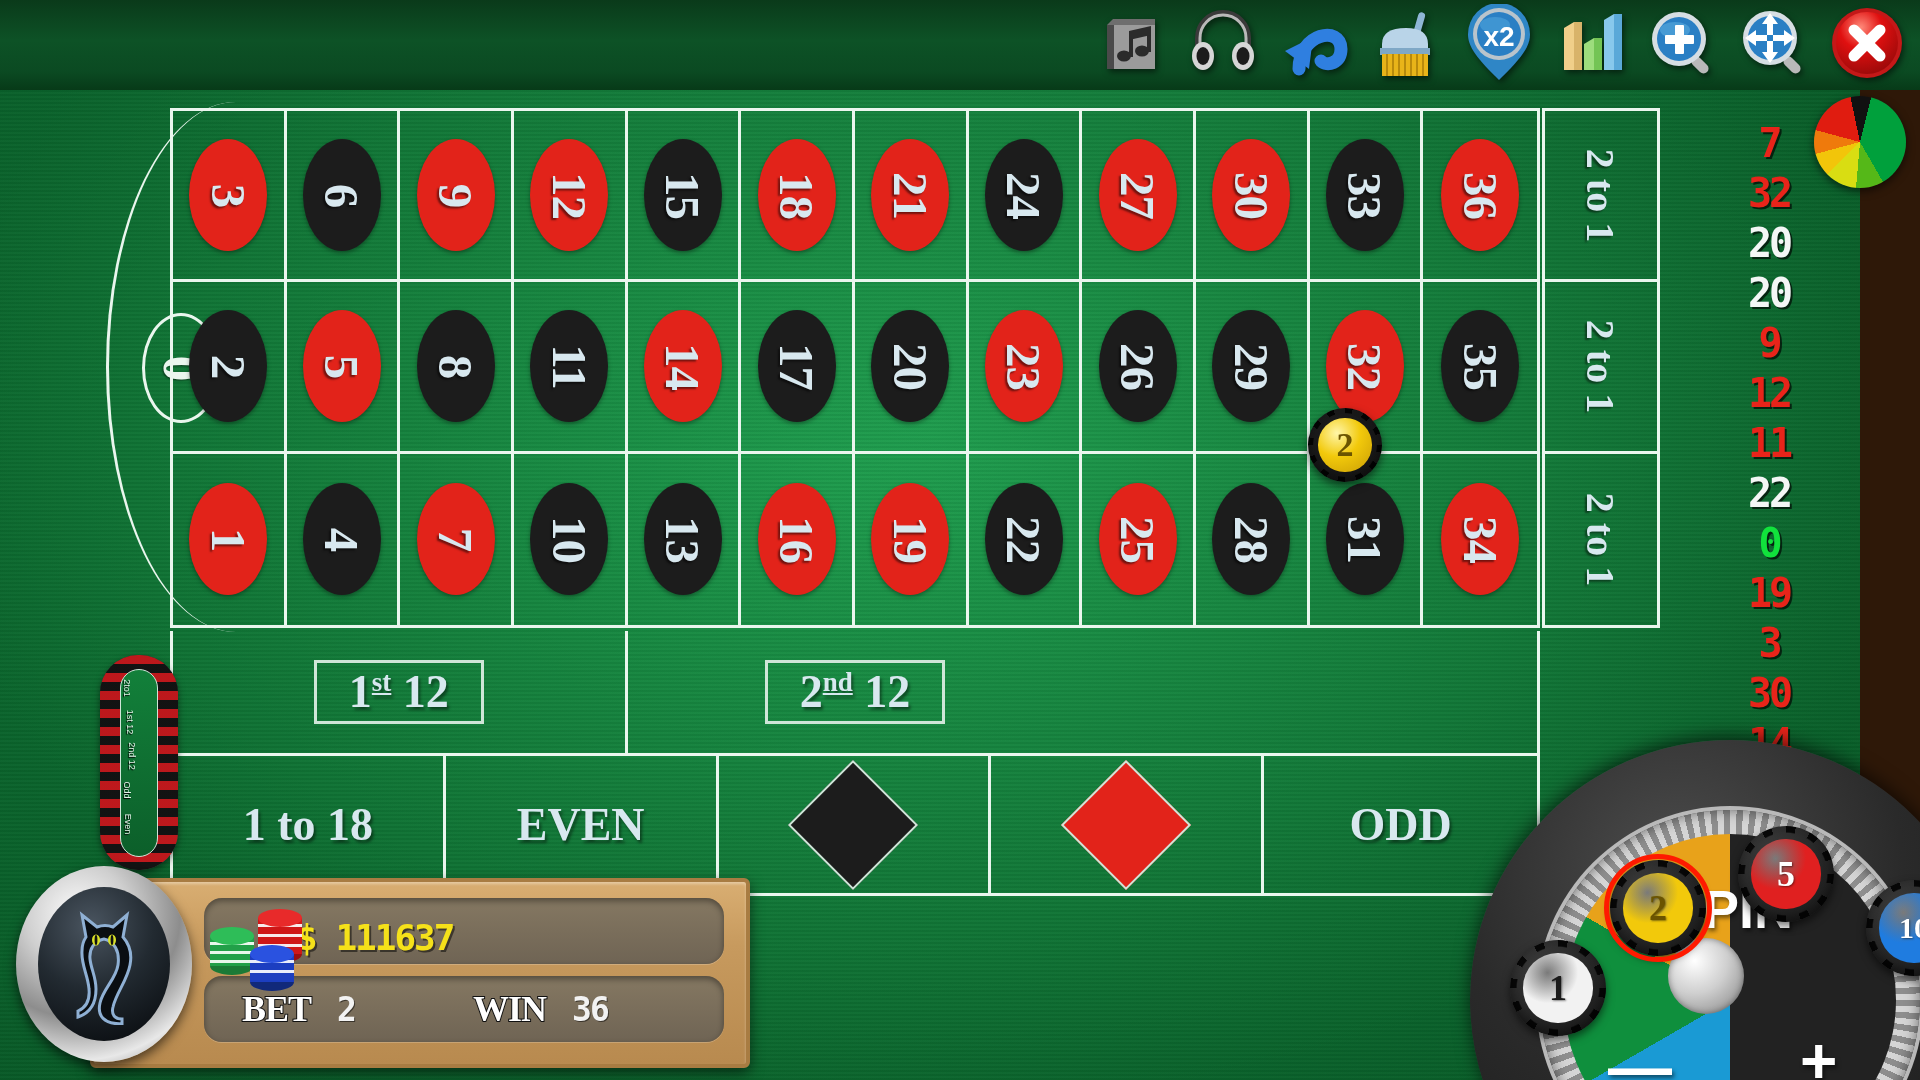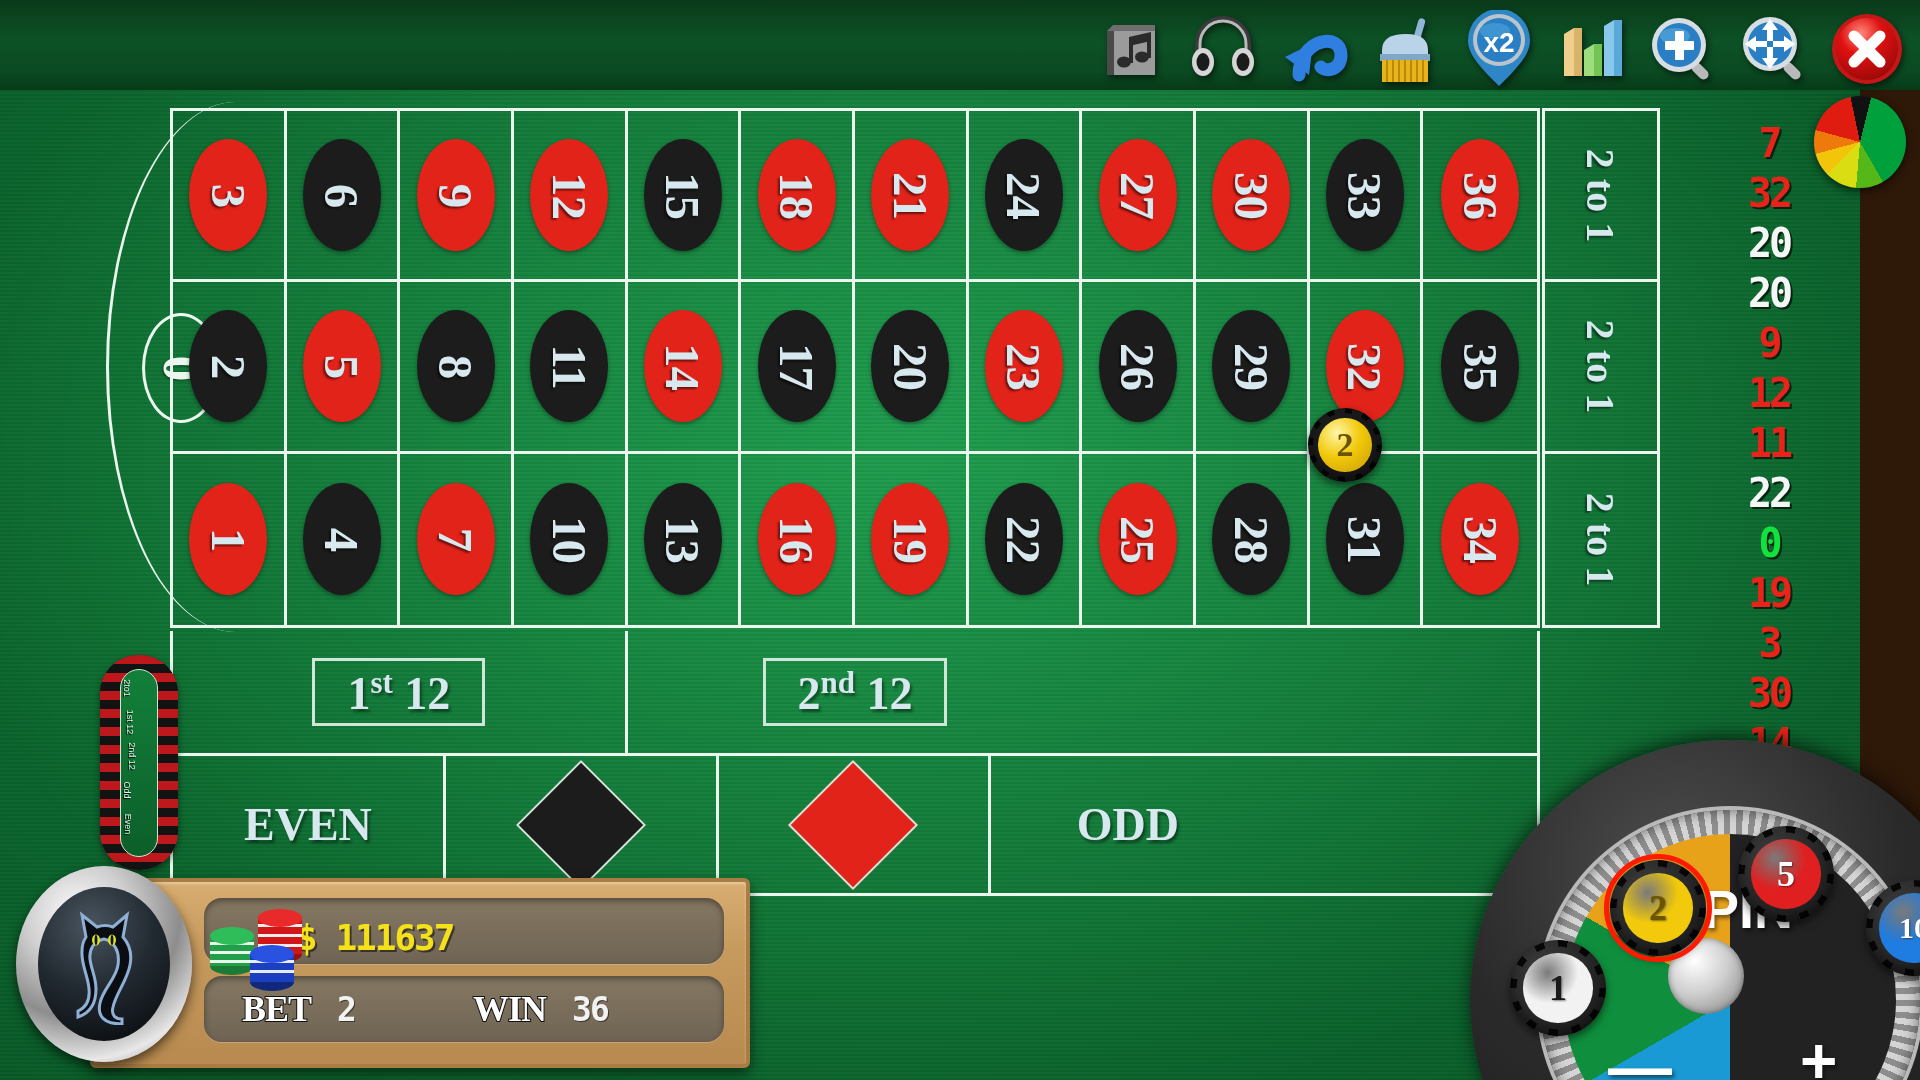--- a/index.html
+++ b/index.html
@@ -34,21 +34,21 @@
   }
 
   
   #toolbar {
     position: absolute; left: 0; top: 0; width: 1920px; height: 90px;
     background: linear-gradient(180deg,#0a3a1a 0%, #0d5226 45%, #0b4a22 80%, #073a18 100%);
     z-index: 40;
   }
   #toolbar-icons {
     position:absolute; right: 10px; top: 0; height: 98px;
-    display: flex; align-items: center; gap: 6px;
+    display: flex; gap: 6px;
   }
   .tb-btn {
     width: 86px; height: 86px;
     display:flex; align-items:center; justify-content:center;
     position: relative;
   }
   .tb-btn svg { filter: drop-shadow(2px 3px 3px rgba(0,0,0,.55)); }
 
   
   #color-wheel {
@@ -153,21 +153,21 @@
     border:3px solid #eaf6ee; border-top:none;
   }
   .dz{ border-right:3px solid #eaf6ee; display:flex;align-items:center;justify-content:center;}
   .dz:last-child{border-right:none;}
   .dz-inner{
     border:3px solid #cfe6d8; padding:6px 32px;
     color:#d8e8ef; font-size:46px; font-weight:700;
     text-shadow:2px 3px 3px rgba(0,0,0,.45);
     line-height:1;
   }
-  .dz-inner sup{ font-size:31px; vertical-align: super; }
+  .dz-inner sup{ font-size:27px; vertical-align: super; text-decoration: underline; }
 
   
   #outside{
     position:absolute; left:42px; top:648px; width:1370px; height:140px;
     display:grid; grid-template-columns: repeat(5,1fr);
     border:3px solid #eaf6ee; border-top:none;
   }
   .ob{ border-right:3px solid #eaf6ee; display:flex;align-items:center;justify-content:center;}
   .ob:last-child{border-right:none;}
   .ob span{
@@ -699,20 +699,23 @@
     <div id="dozens">
         <div class="dz">
           <div class="dz-inner"><span>1</span><sup>st</sup> <span>12</span></div>
         </div>
         <div class="dz">
           <div class="dz-inner"><span>2</span><sup>nd</sup> <span>12</span></div>
         </div>
       </div>
 
     <div id="outside">
+        <div class="ob">
+          <span>1 to 18</span>
+        </div>
         <div class="ob">
           <span>EVEN</span>
         </div>
         <div class="ob">
           <div class="diamond black"></div>
         </div>
         <div class="ob">
           <div class="diamond red"></div>
         </div>
         <div class="ob">

